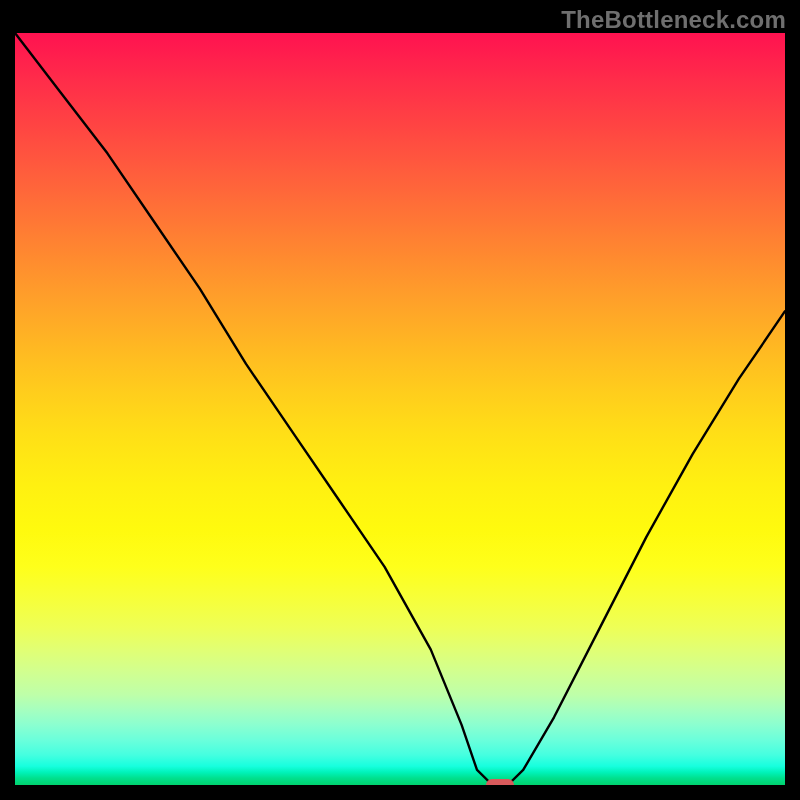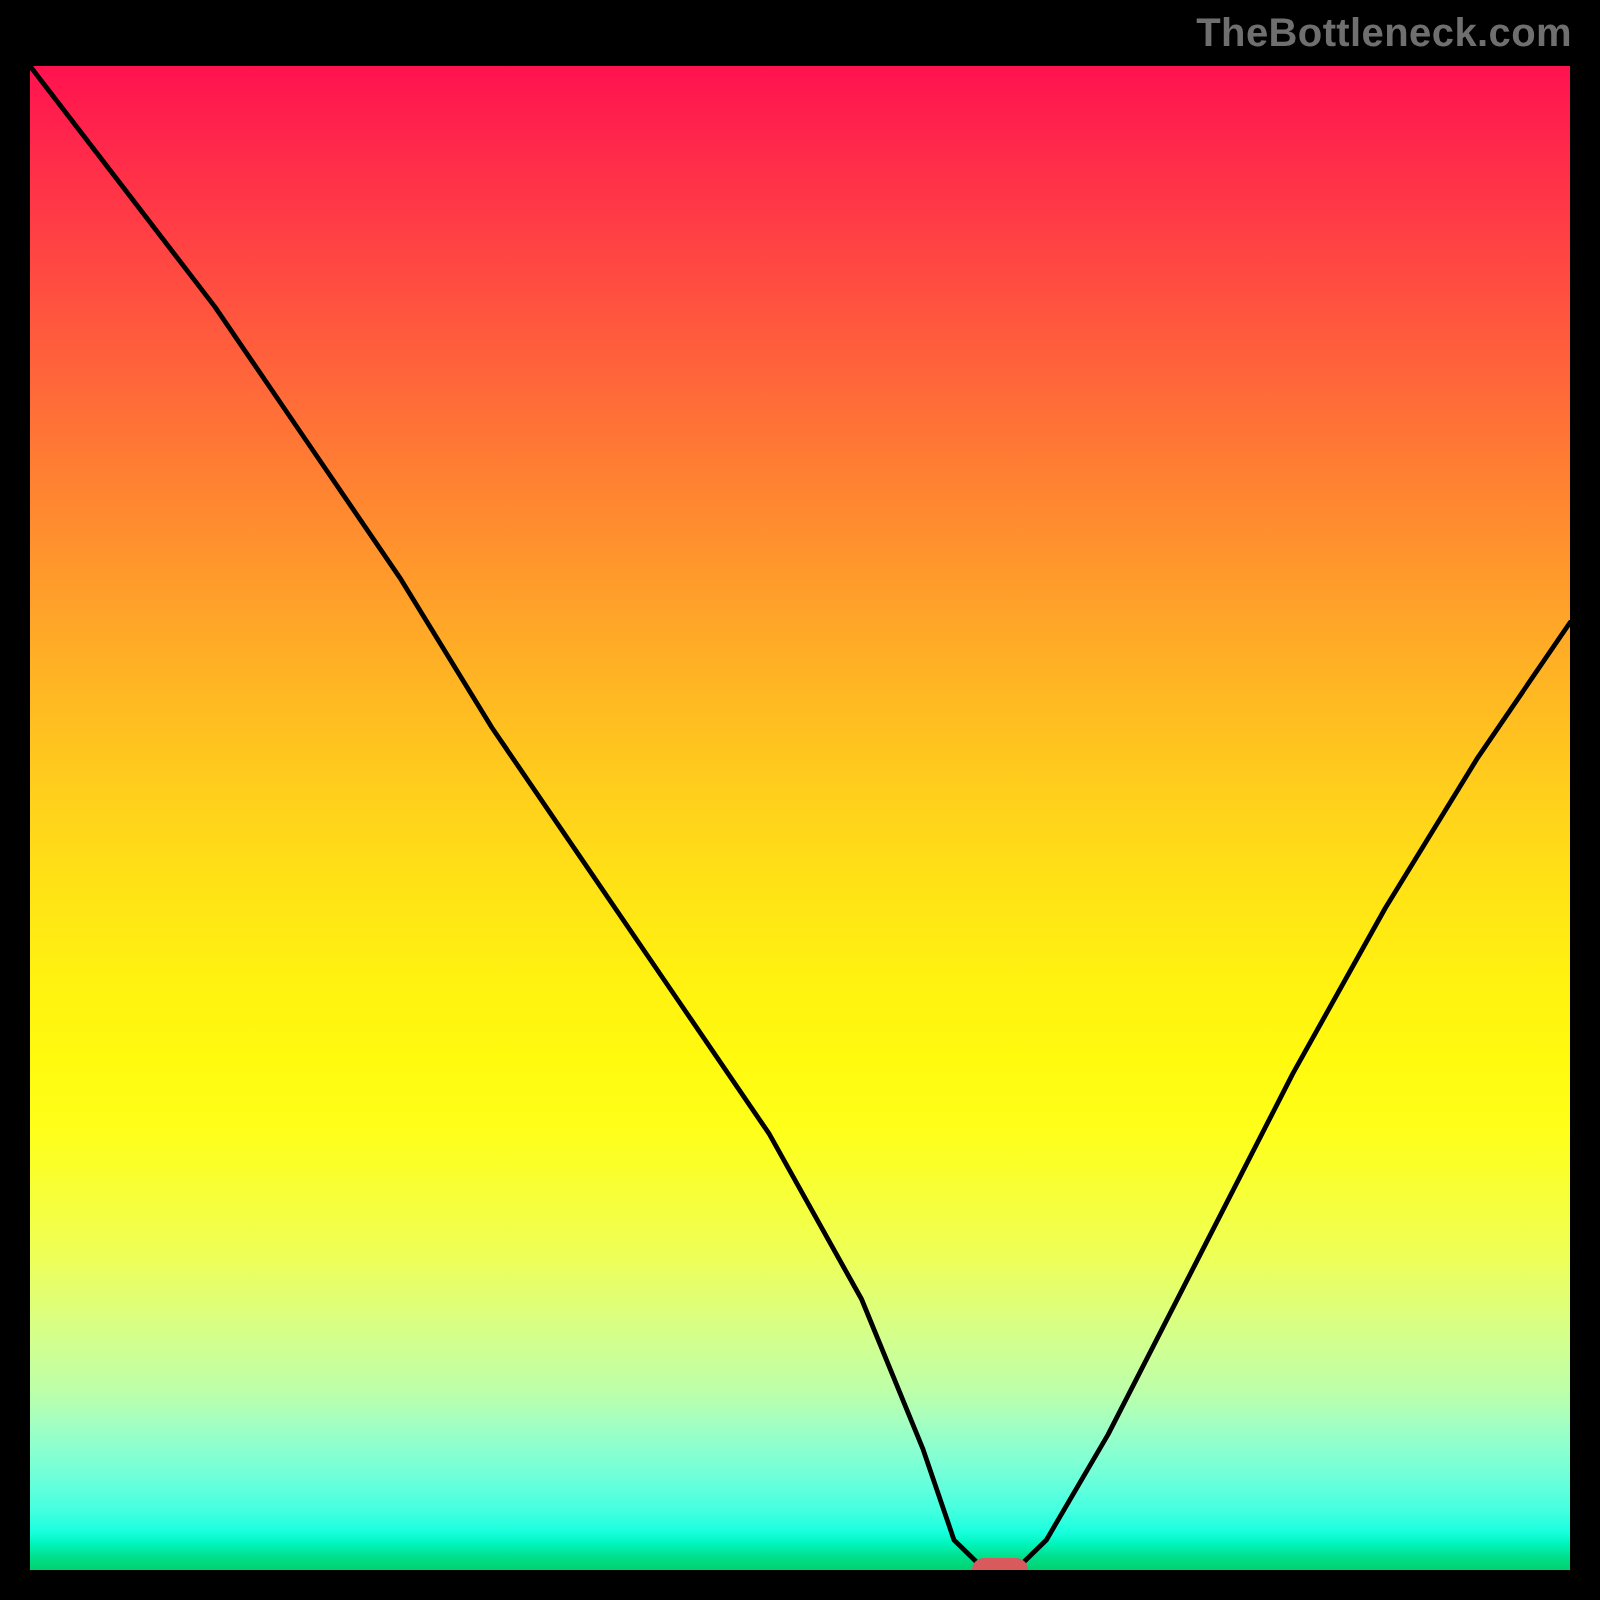--- a/index.html
+++ b/index.html
@@ -12,21 +12,21 @@
     position: relative;
     width: 800px;
     height: 800px;
     background: #000;
   }
   .watermark {
     position: absolute;
     top: 6px;
     right: 14px;
     color: #6f6f6f;
-    font-size: 20px;
+    font-size: 24px;
     font-weight: bold;
     letter-spacing: 0.2px;
     z-index: 10;
     font-family: Arial, sans-serif;
   }
   .plot-area {
     position: absolute;
     left: 15px;
     top: 33px;
     width: 770px;

